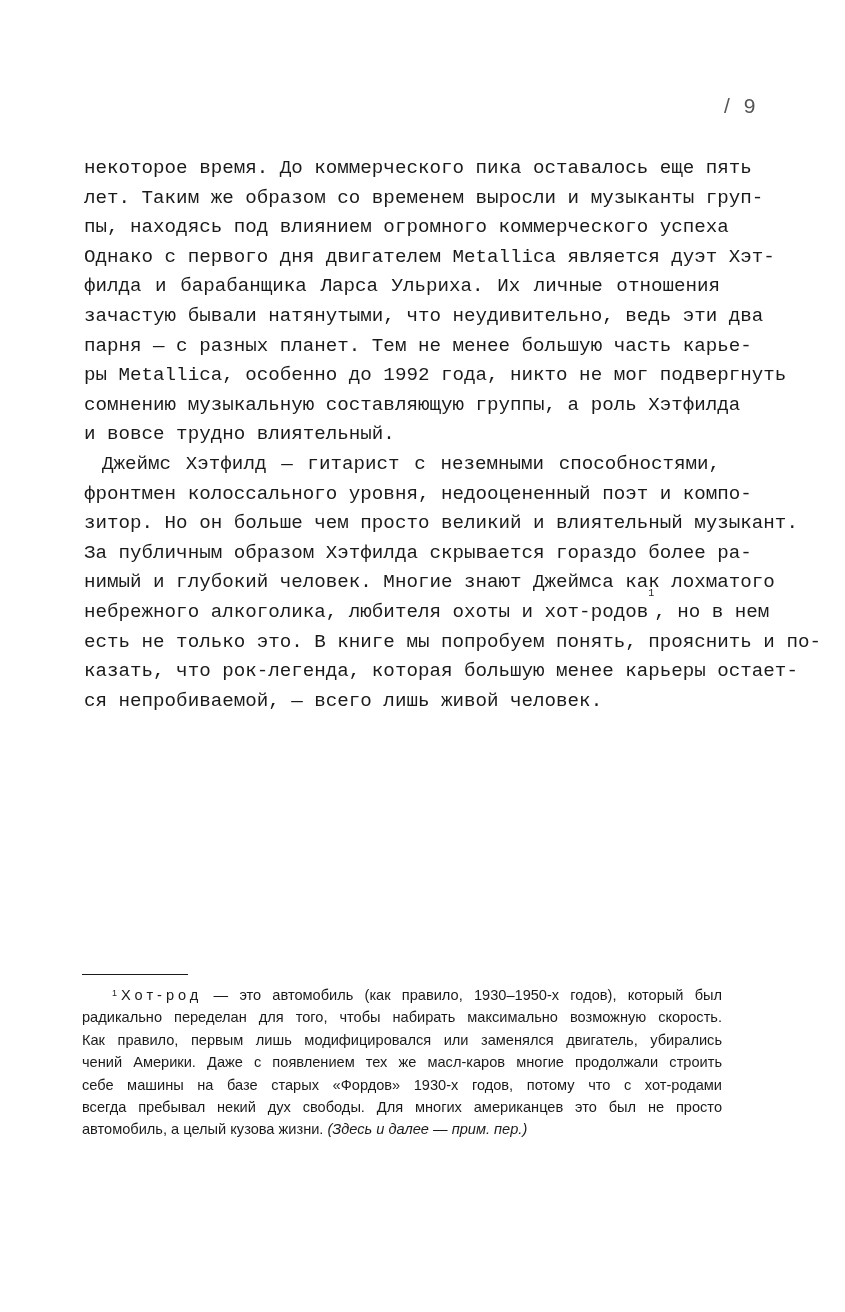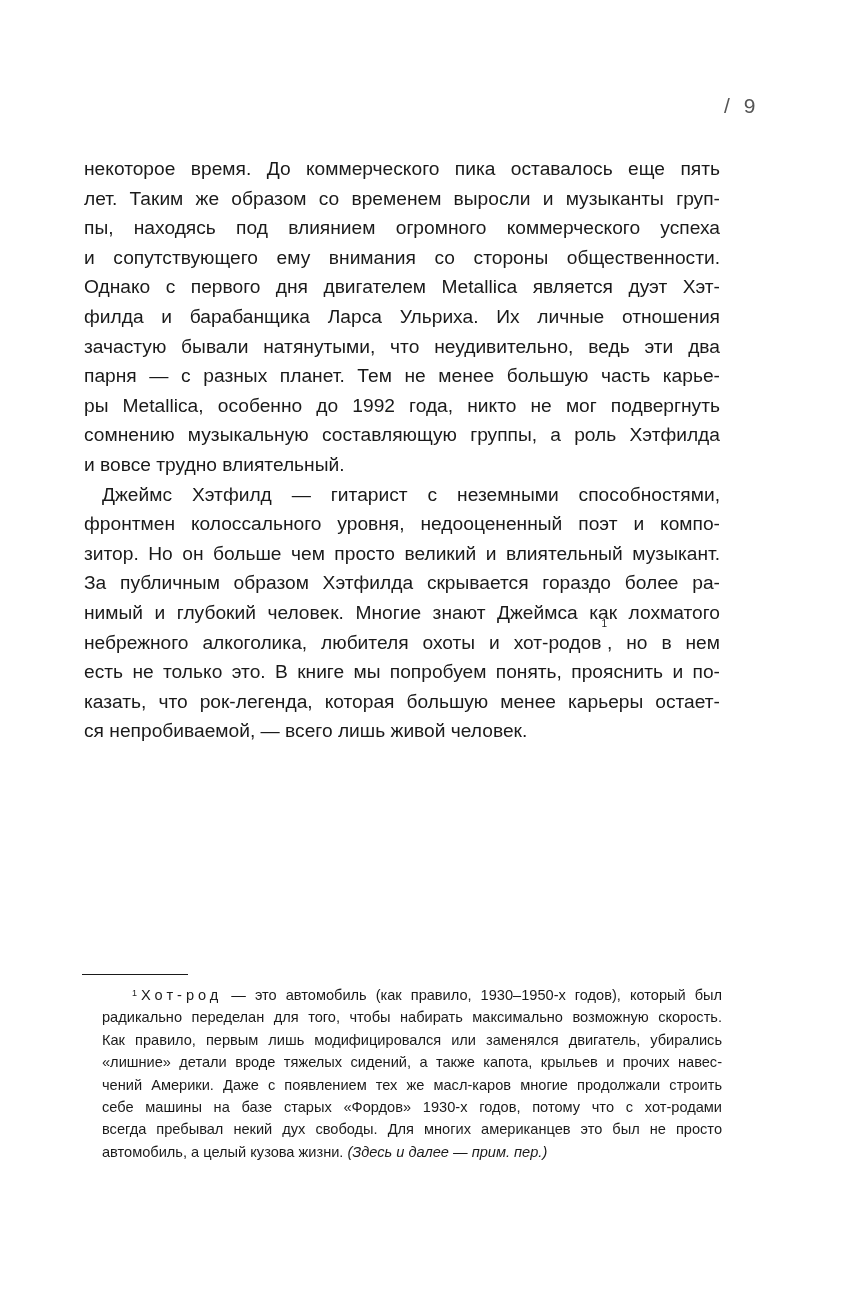--- a/index.html
+++ b/index.html
@@ -24,20 +24,21 @@
       letter-spacing: 4px;
       font-weight: 300;
     }
     .body-text {
       position: absolute;
       left: 84px;
       top: 154px;
       width: 636px;
       font-size: 19.2px;
       line-height: 29.6px;
+      font-family: Liberation Mono, monospace;
     }
     .body-text .line {
       display: block;
       white-space: nowrap;
       text-align: justify;
       text-align-last: justify;
       height: 29.6px;
     }
     .body-text .line.last {
       text-align-last: left;
@@ -67,21 +68,20 @@
       width: 640px;
       font-size: 14.6px;
       line-height: 22.4px;
     }
     .footnote .line {
       display: block;
       white-space: nowrap;
       text-align: justify;
       text-align-last: justify;
       height: 22.4px;
-      margin-left: 20px;
     }
     .footnote .line.last {
       text-align-last: left;
     }
     .footnote .line.indent {
       padding-left: 30px;
     }
     .footnote .fn-mark {
       font-size: 9px;
       vertical-align: top;
@@ -100,21 +100,20 @@
 <body>
 
 <div>
 
   <div class="page-number">/ 9</div>
 
   <div class="body-text">
     <span class="line">некоторое время. До коммерческого пика оставалось еще пять</span>
     <span class="line">лет. Таким же образом со временем выросли и музыканты груп-</span>
     <span class="line">пы, находясь под влиянием огромного коммерческого успеха</span>
-    <span class="line">и сопутствующего ему внимания со стороны общественности.</span>
     <span class="line">Однако с первого дня двигателем Metallica является дуэт Хэт-</span>
     <span class="line">филда и барабанщика Ларса Ульриха. Их личные отношения</span>
     <span class="line">зачастую бывали натянутыми, что неудивительно, ведь эти два</span>
     <span class="line">парня — с разных планет. Тем не менее большую часть карье-</span>
     <span class="line">ры Metallica, особенно до 1992 года, никто не мог подвергнуть</span>
     <span class="line">сомнению музыкальную составляющую группы, а роль Хэтфилда</span>
     <span class="line last">и вовсе трудно влиятельный.</span>
     <span class="line indent">Джеймс Хэтфилд — гитарист с неземными способностями,</span>
     <span class="line">фронтмен колоссального уровня, недооцененный поэт и компо-</span>
     <span class="line">зитор. Но он больше чем просто великий и влиятельный музыкант.</span>
@@ -125,20 +124,19 @@
     <span class="line">казать, что рок-легенда, которая большую менее карьеры остает-</span>
     <span class="line last">ся непробиваемой, — всего лишь живой человек.</span>
   </div>
 
   <div class="footnote-rule"></div>
 
   <div class="footnote">
     <span class="line indent"><span class="fn-mark">1</span><span class="spaced">Хот-род</span><span> — это автомобиль (как правило, 1930–1950-х годов), который был</span></span>
     <span class="line">радикально переделан для того, чтобы набирать максимально возможную скорость.</span>
     <span class="line">Как правило, первым лишь модифицировался или заменялся двигатель, убирались</span>
-    <span class="line">«лишние» детали вроде тяжелых сидений, а также капота, крыльев и прочих навес-</span>
     <span class="line">чений Америки. Даже с появлением тех же масл-каров многие продолжали строить</span>
     <span class="line">себе машины на базе старых «Фордов» 1930-х годов, потому что с хот-родами</span>
     <span class="line">всегда пребывал некий дух свободы. Для многих американцев это был не просто</span>
     <span class="line last"><span>автомобиль, а целый кузова жизни. </span><em>(Здесь и далее — прим. пер.)</em></span>
   </div>
 
 </div>
 
 </body></html>

